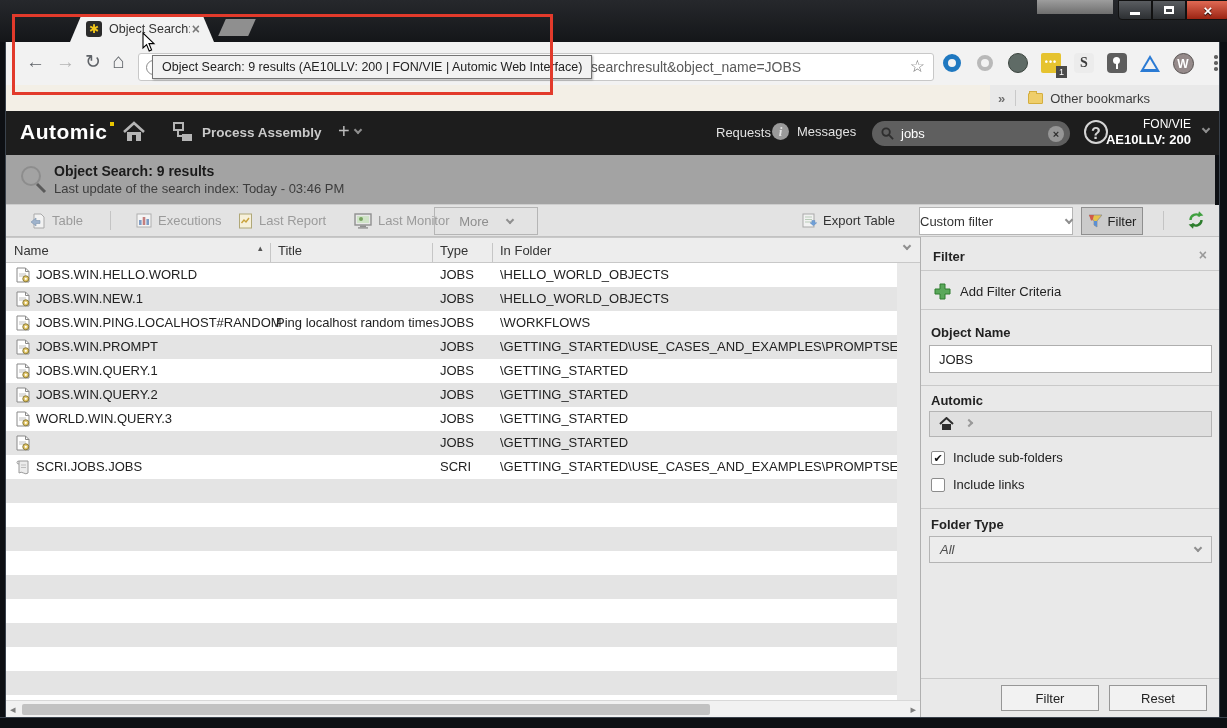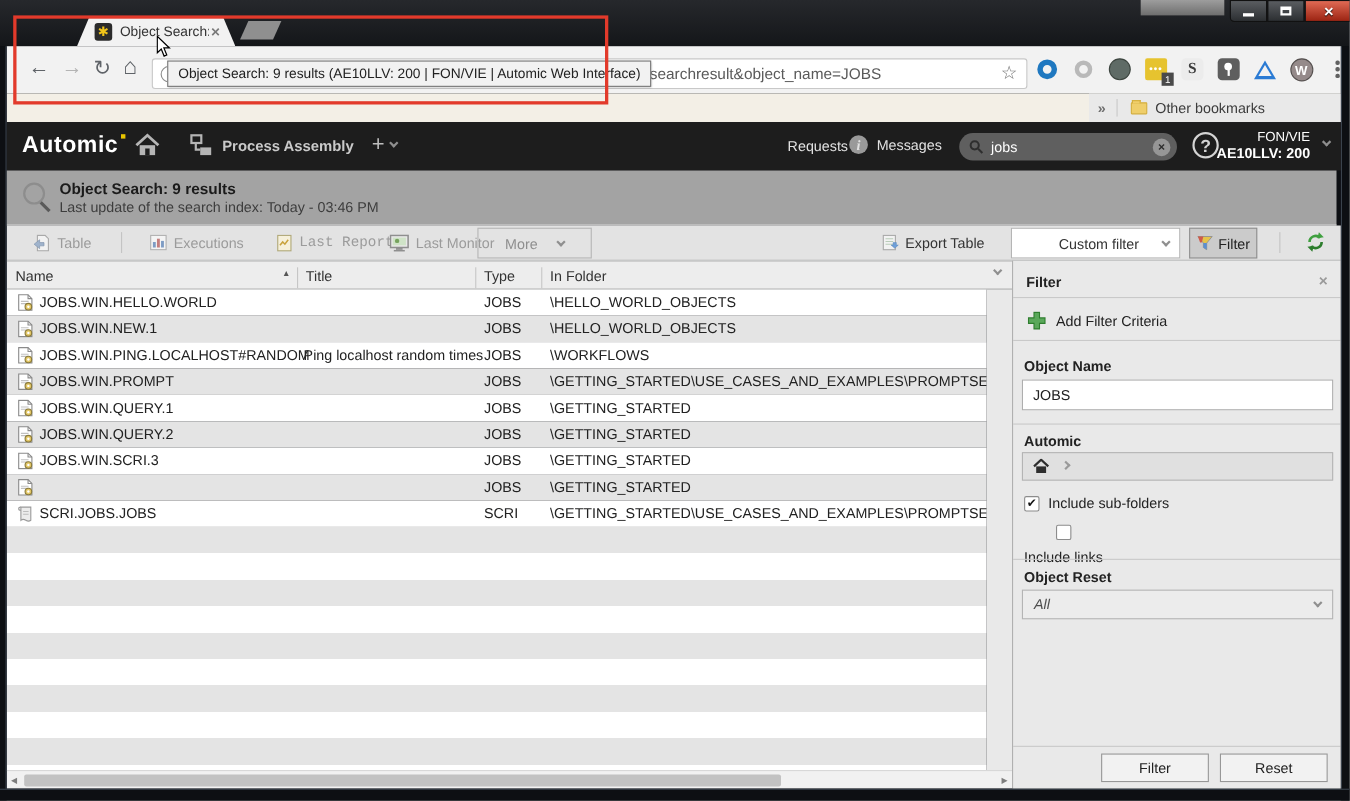--- a/index.html
+++ b/index.html
@@ -94,21 +94,21 @@
   .ph-icon { position:absolute; left:16px; top:9px; }
   .ph-title { position:absolute; left:52px; top:8px; font-size:14px; font-weight:bold; color:#1b1b1b; }
   .ph-sub { position:absolute; left:52px; top:26px; font-size:13px; color:#3d3d3d; }
 
   
   .action-bar { position:absolute; left:6px; top:205px; width:1213px; height:32px; background:#e3e3e3; border-bottom:1px solid #c2c2c2; }
   .ab-item { position:absolute; top:0; height:31px; display:flex; align-items:center; gap:6px; font-size:13px; color:#9b9b9b; }
   .ab-sep { position:absolute; top:6px; width:1px; height:19px; background:#c4c4c4; }
   .more-box { position:absolute; left:428px; top:2px; width:104px; height:28px; border:1px solid #b5b5b5; display:flex; align-items:center; justify-content:center; gap:18px; font-size:13px; color:#8e8e8e; }
   .export-item { position:absolute; left:795px; top:0; height:31px; display:flex; align-items:center; gap:6px; font-size:13px; color:#333; }
-  .custom-filter { position:absolute; left:913px; top:2px; width:154px; height:28px; background:#fff; border:1px solid #b5b5b5; display:flex; align-items:center; justify-content:center; gap:22px; font-size:13px; color:#333;padding-left:34px; }
+  .custom-filter { position:absolute; left:913px; top:2px; width:154px; height:28px; background:#fff; border:1px solid #b5b5b5; display:flex; align-items:center; justify-content:space-between; gap:22px; font-size:13px; color:#333; }
   .filter-toggle { position:absolute; left:1075px; top:2px; width:62px; height:28px; background:#cbcbcb; border:1px solid #8f8f8f; display:flex; align-items:center; justify-content:center; gap:5px; font-size:13px; color:#222; }
 
   
   .thead { position:absolute; left:6px; top:237px; width:914px; height:26px; background:#ededed; border-top:1px solid #c8c8c8; border-bottom:1px solid #c8c8c8; font-size:13px; color:#333; }
   .thead span { position:absolute; top:5px; }
   .th-sep { position:absolute; top:3px; width:1px; height:19px; background:#c6c6c6; }
   .tbody { position:absolute; left:6px; top:263px; width:891px; }
   .trow { height:24px; position:relative; background:#fff; overflow:hidden; white-space:nowrap; }
   .trow.alt { background:#e4e4e4; }
   .cell { position:absolute; top:0; line-height:24px; font-size:13px; color:#222; white-space:nowrap; }
@@ -285,21 +285,21 @@
     <span class="ab-sep" style="left:104px;"></span>
     <span class="ab-item" style="left:130px;">
       <svg width="16" height="15" viewBox="0 0 16 15">
           <rect x="1" y="1" width="14" height="13" fill="#f4f4f4" stroke="#b0b0b0"></rect>
           <rect x="3" y="7" width="2.6" height="5" fill="#7e9cc4"></rect>
           <rect x="6.7" y="4" width="2.6" height="8" fill="#c47e7e"></rect>
           <rect x="10.4" y="6" width="2.6" height="6" fill="#7e9cc4"></rect>
         </svg>
       <span>Executions</span>
     </span>
-    <span class="ab-item" style="left:245px;font-family:Liberation Mono, monospace;">
+    <span class="ab-item" style="left:232px;">
       <svg width="15" height="16" viewBox="0 0 15 16">
           <rect x="1.5" y="1" width="12" height="14" fill="#f6f0da" stroke="#b0a878"></rect>
           <path d="M3.5 10 l2.5-3 2 2 3-4" fill="none" stroke="#c9a23c" stroke-width="1.4"></path>
         </svg>
       <span>Last Report</span>
     </span>
     <span class="ab-item" style="left:348px;">
       <svg width="18" height="16" viewBox="0 0 18 16">
           <rect x="1" y="1" width="16" height="11" fill="#e8e8e8" stroke="#8f8f8f" stroke-width="1.4"></rect>
           <rect x="3" y="3" width="12" height="7" fill="#cfe3c7"></rect>
@@ -444,21 +444,21 @@
       </div>
       <div class="trow">
         <span class="cell c-icon"><svg width="15" height="16" viewBox="0 0 15 16">
             <path d="M1 1 h8.5 l3.5 3.5 V15 H1 Z" fill="#fff" stroke="#8a8a8a"></path>
             <path d="M9.5 1 v3.5 h3.5" fill="none" stroke="#8a8a8a"></path>
             <line x1="3" y1="7" x2="10" y2="7" stroke="#c0c0c0"></line>
             <line x1="3" y1="9" x2="10" y2="9" stroke="#c0c0c0"></line>
             <circle cx="9.8" cy="11.8" r="3" fill="#e3c766" stroke="#8a7a3a"></circle>
             <circle cx="9.8" cy="11.8" r="1.1" fill="#fff"></circle>
           </svg></span>
-        <span class="cell c-name">JOBS.WIN.SCRI.3</span>
+        <span class="cell c-name">WORLD.WIN.QUERY.3</span>
         <span class="cell c-title"></span>
         <span class="cell c-type">JOBS</span>
         <span class="cell c-folder">\GETTING_STARTED</span>
       </div>
       <div class="trow alt">
         <span class="cell c-icon"><svg width="15" height="16" viewBox="0 0 15 16">
             <path d="M1 1 h8.5 l3.5 3.5 V15 H1 Z" fill="#fff" stroke="#8a8a8a"></path>
             <path d="M9.5 1 v3.5 h3.5" fill="none" stroke="#8a8a8a"></path>
             <line x1="3" y1="7" x2="10" y2="7" stroke="#c0c0c0"></line>
             <line x1="3" y1="9" x2="10" y2="9" stroke="#c0c0c0"></line>
@@ -509,26 +509,26 @@
       <svg width="15" height="14" viewBox="0 0 15 14">
           <path d="M1 7 L7.5 1 L14 7" fill="none" stroke="#2e2e2e" stroke-width="2"></path>
           <rect x="3" y="7" width="9" height="6" fill="#2e2e2e"></rect>
         </svg>
       <span class="chev" style="border-color:#9a9a9a;transform:rotate(-45deg);"></span>
     </div>
     <div class="checkrow" style="top:213px;">
       <span class="cbox">✔</span>
       <span>Include sub-folders</span>
     </div>
-    <div class="checkrow" style="top:240px;flex-direction:column;">
+    <div class="checkrow" style="top:240px;">
       <span class="cbox"></span>
       <span>Include links</span>
     </div>
     <div class="fp-hr" style="top:271px;"></div>
-    <div class="fp-label" style="top:280px;">Object Reset</div>
+    <div class="fp-label" style="top:280px;">Folder Type</div>
     <div class="ot-select">
       <span class="val">All</span>
       <span class="chev"></span>
     </div>
     <div class="fp-hr" style="top:441px;"></div>
     <div class="fp-btn" style="left:80px;">
         <span>Filter</span>
       </div>
     <div class="fp-btn" style="left:188px;">
         <span>Reset</span>

